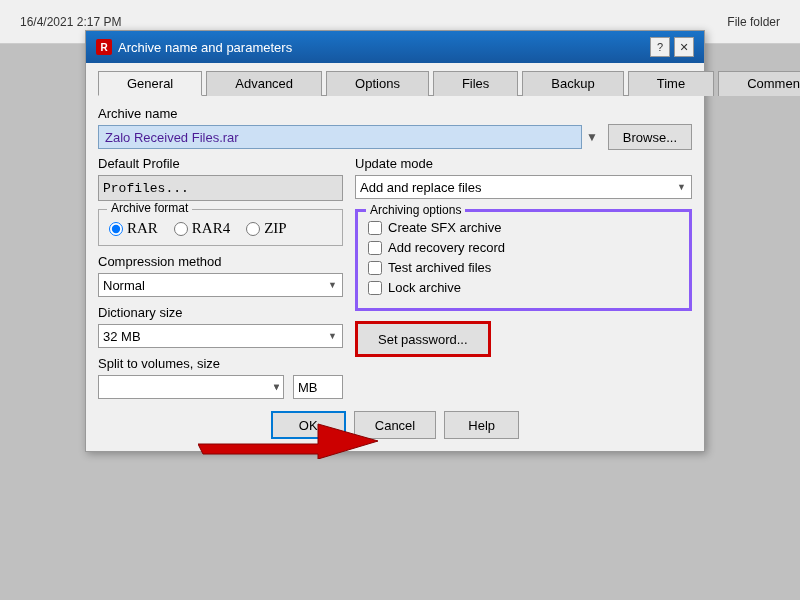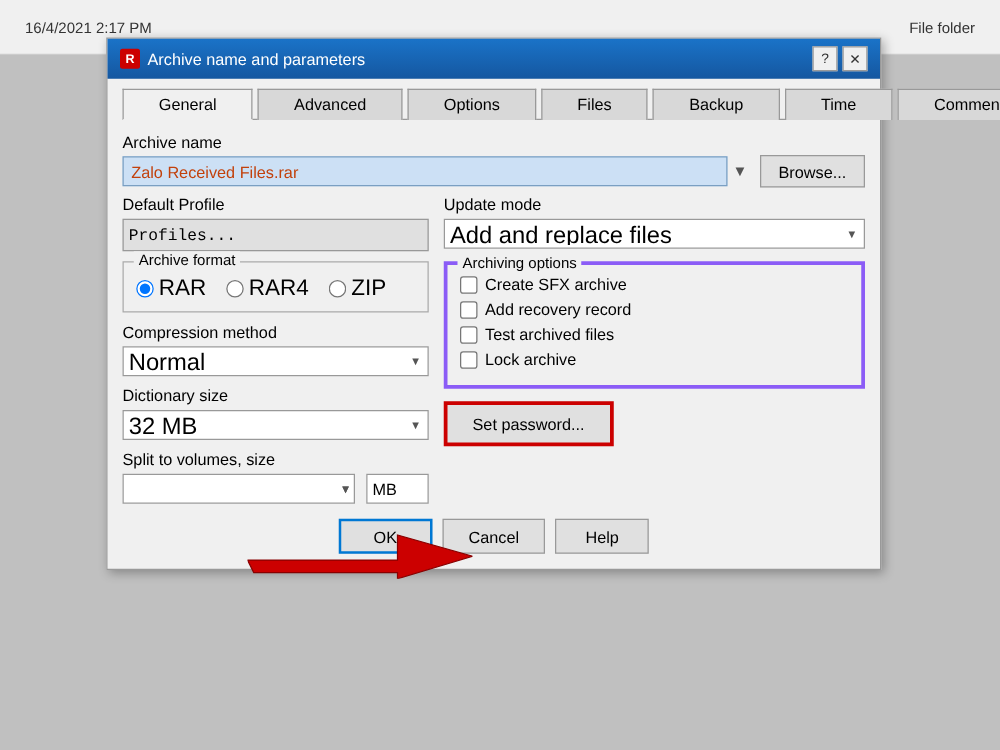--- a/index.html
+++ b/index.html
@@ -143,29 +143,29 @@
       white-space: nowrap;
     }
 
     .text-input {
       width: 100%;
       padding: 3px 6px;
       border: 1px solid #7a9fc2;
       background: #cce0f5;
       font-size: 13px;
       height: 24px;
-      color: #c2410c;
+      color: #4c1d95;
     }
 
     .dropdown {
       width: 100%;
       padding: 2px 4px;
       border: 1px solid #999;
       background: white;
-      font-size: 19px;
+      font-size: 13px;
       height: 24px;
       appearance: none;
       -webkit-appearance: none;
       cursor: pointer;
       position: relative;
     }
 
     .dropdown-wrapper {
       position: relative;
       width: 100%;
@@ -227,21 +227,22 @@
       cursor: pointer;
     }
 
     .radio-input {
       width: 14px;
       height: 14px;
       cursor: pointer;
     }
 
     .radio-label {
-      font-size: 18px;
+      font-size: 15px;
+      font-family: Liberation Serif, serif;
     }
 
     
     .checkbox-item {
       display: flex;
       align-items: center;
       gap: 6px;
       margin-bottom: 5px;
       cursor: pointer;
     }

